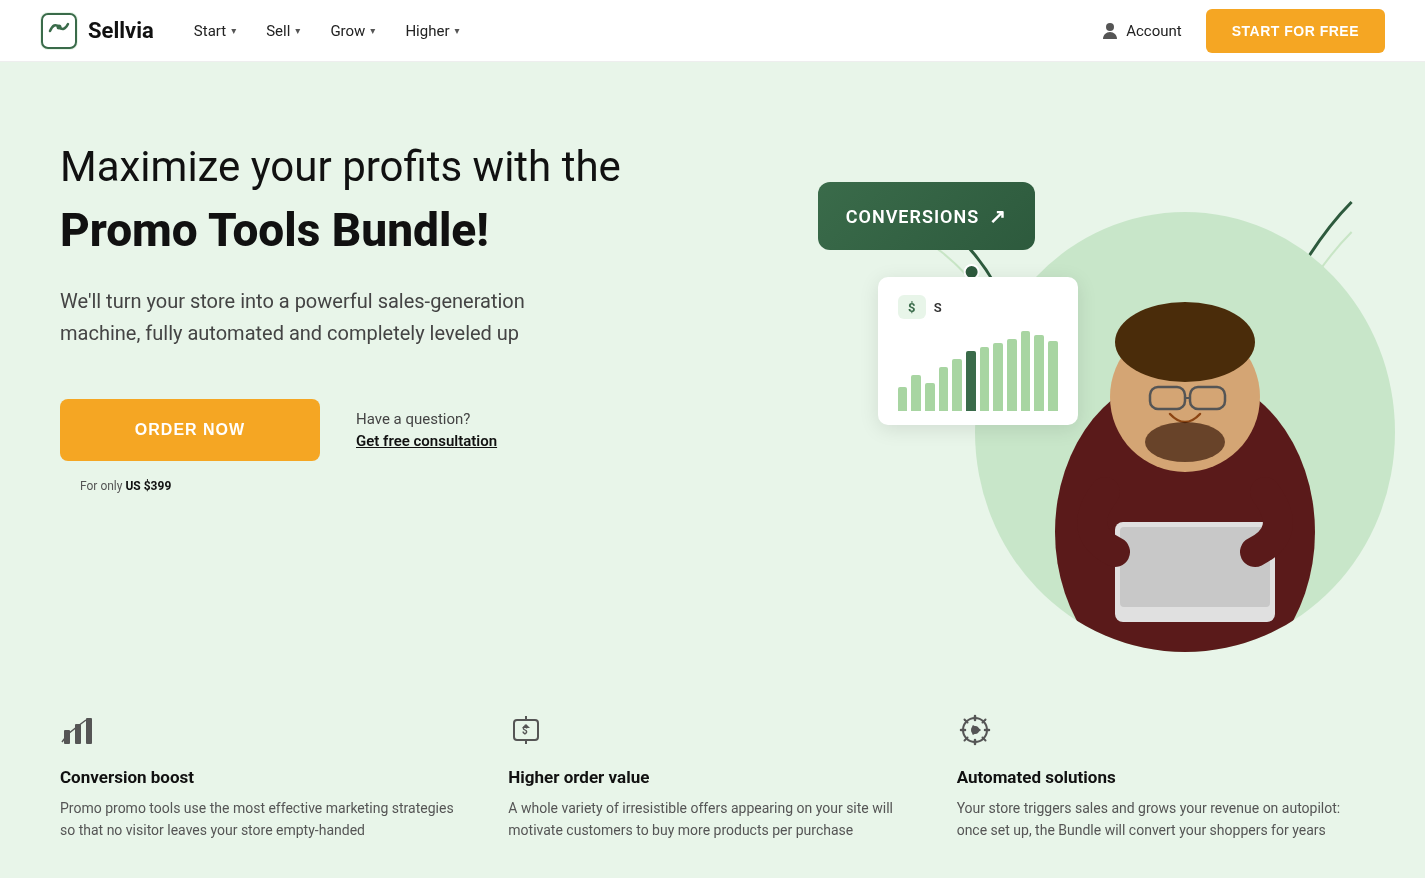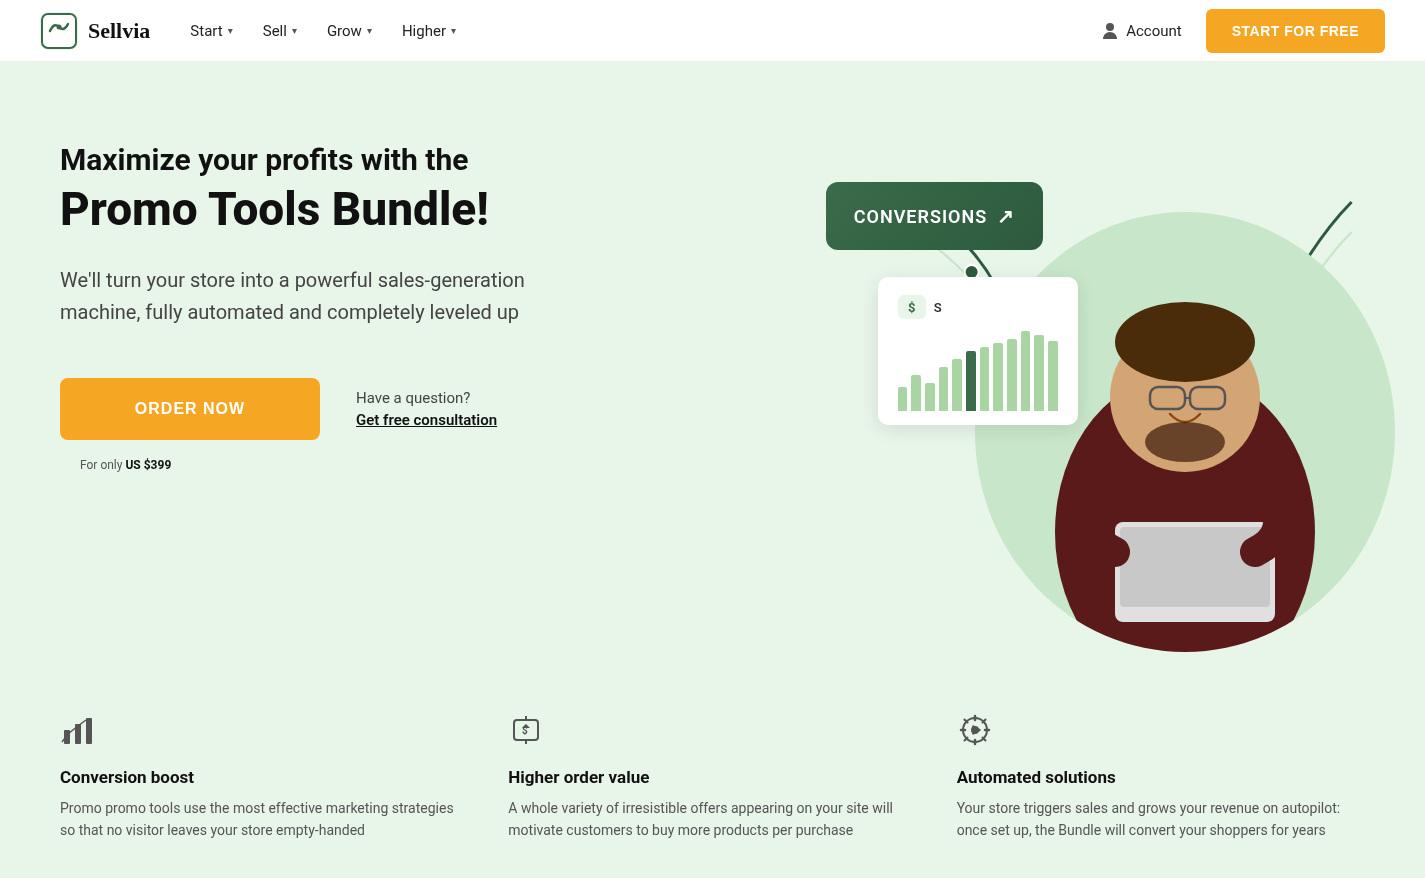--- a/index.html
+++ b/index.html
@@ -21,21 +21,20 @@
     }
     .nav-logo {
       display: flex;
       align-items: center;
       gap: 10px;
       font-size: 22px;
       font-weight: 700;
       color: #111;
       text-decoration: none;
       margin-right: 40px;
-      font-family: Liberation Serif, serif;
     }
     .nav-logo-icon {
       width: 38px;
       height: 38px;
     }
     .nav-links {
       display: flex;
       gap: 30px;
       align-items: flex-end;
       flex: 1;
@@ -86,25 +85,25 @@
       padding: 60px 60px 0 60px;
       min-height: 600px;
       position: relative;
       overflow: hidden;
     }
     .hero-left {
       flex: 0 0 55%;
       padding-top: 20px;
     }
     .hero-subtitle {
-      font-size: 30px;
-      font-weight: 700;
+      font-size: 42px;
+      font-weight: 400;
       color: #111;
       line-height: 1.2;
-      margin-bottom: 5px;
+      margin-bottom: 12px;
     }
     .hero-title {
       font-size: 46px;
       font-weight: 800;
       color: #111;
       line-height: 1.15;
       margin-bottom: 28px;
     }
     .hero-desc {
       font-size: 20px;
@@ -172,21 +171,21 @@
       right: -20px;
       width: 100%;
       height: 100%;
       z-index: 0;
     }
 
     
     .conversions-card {
       position: absolute;
       top: 60px;
-      left: 48px;
+      left: 40px;
       background: linear-gradient(135deg, #3a6b4a, #2d5a3d);
       border-radius: 12px;
       padding: 22px 28px;
       z-index: 2;
       min-width: 200px;
     }
     .conversions-label {
       color: #fff;
       font-size: 18px;
       font-weight: 600;

